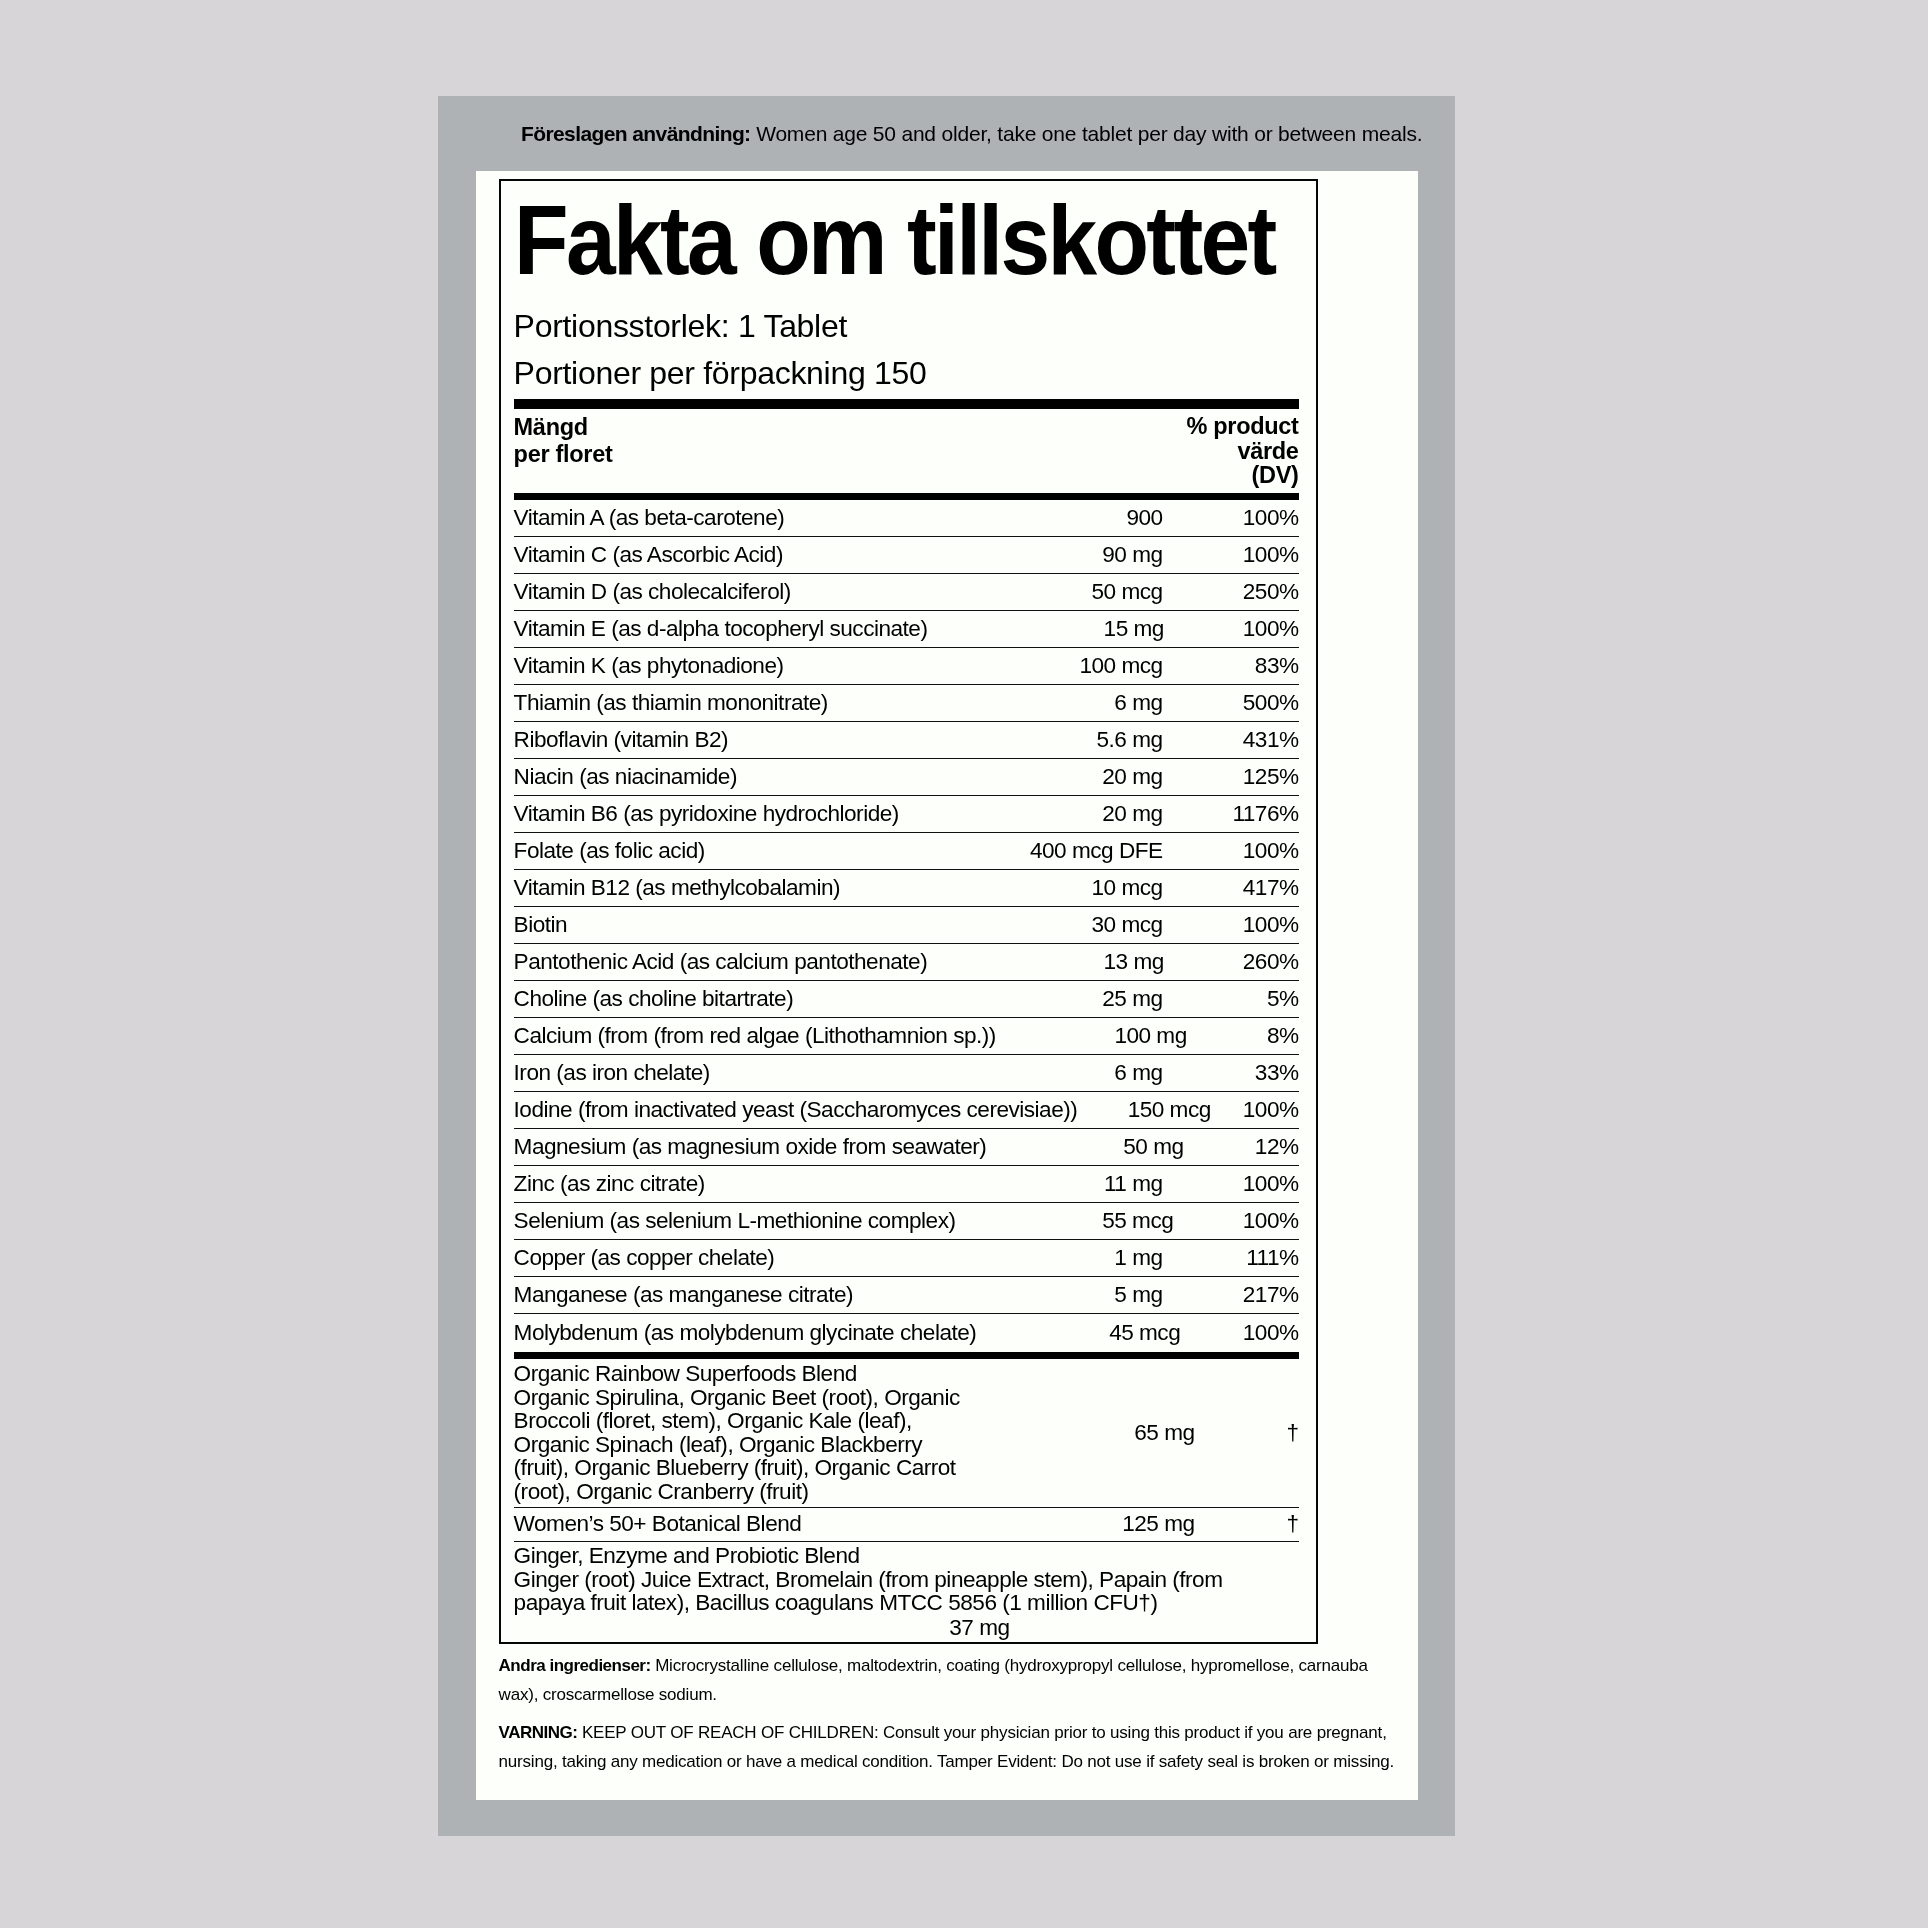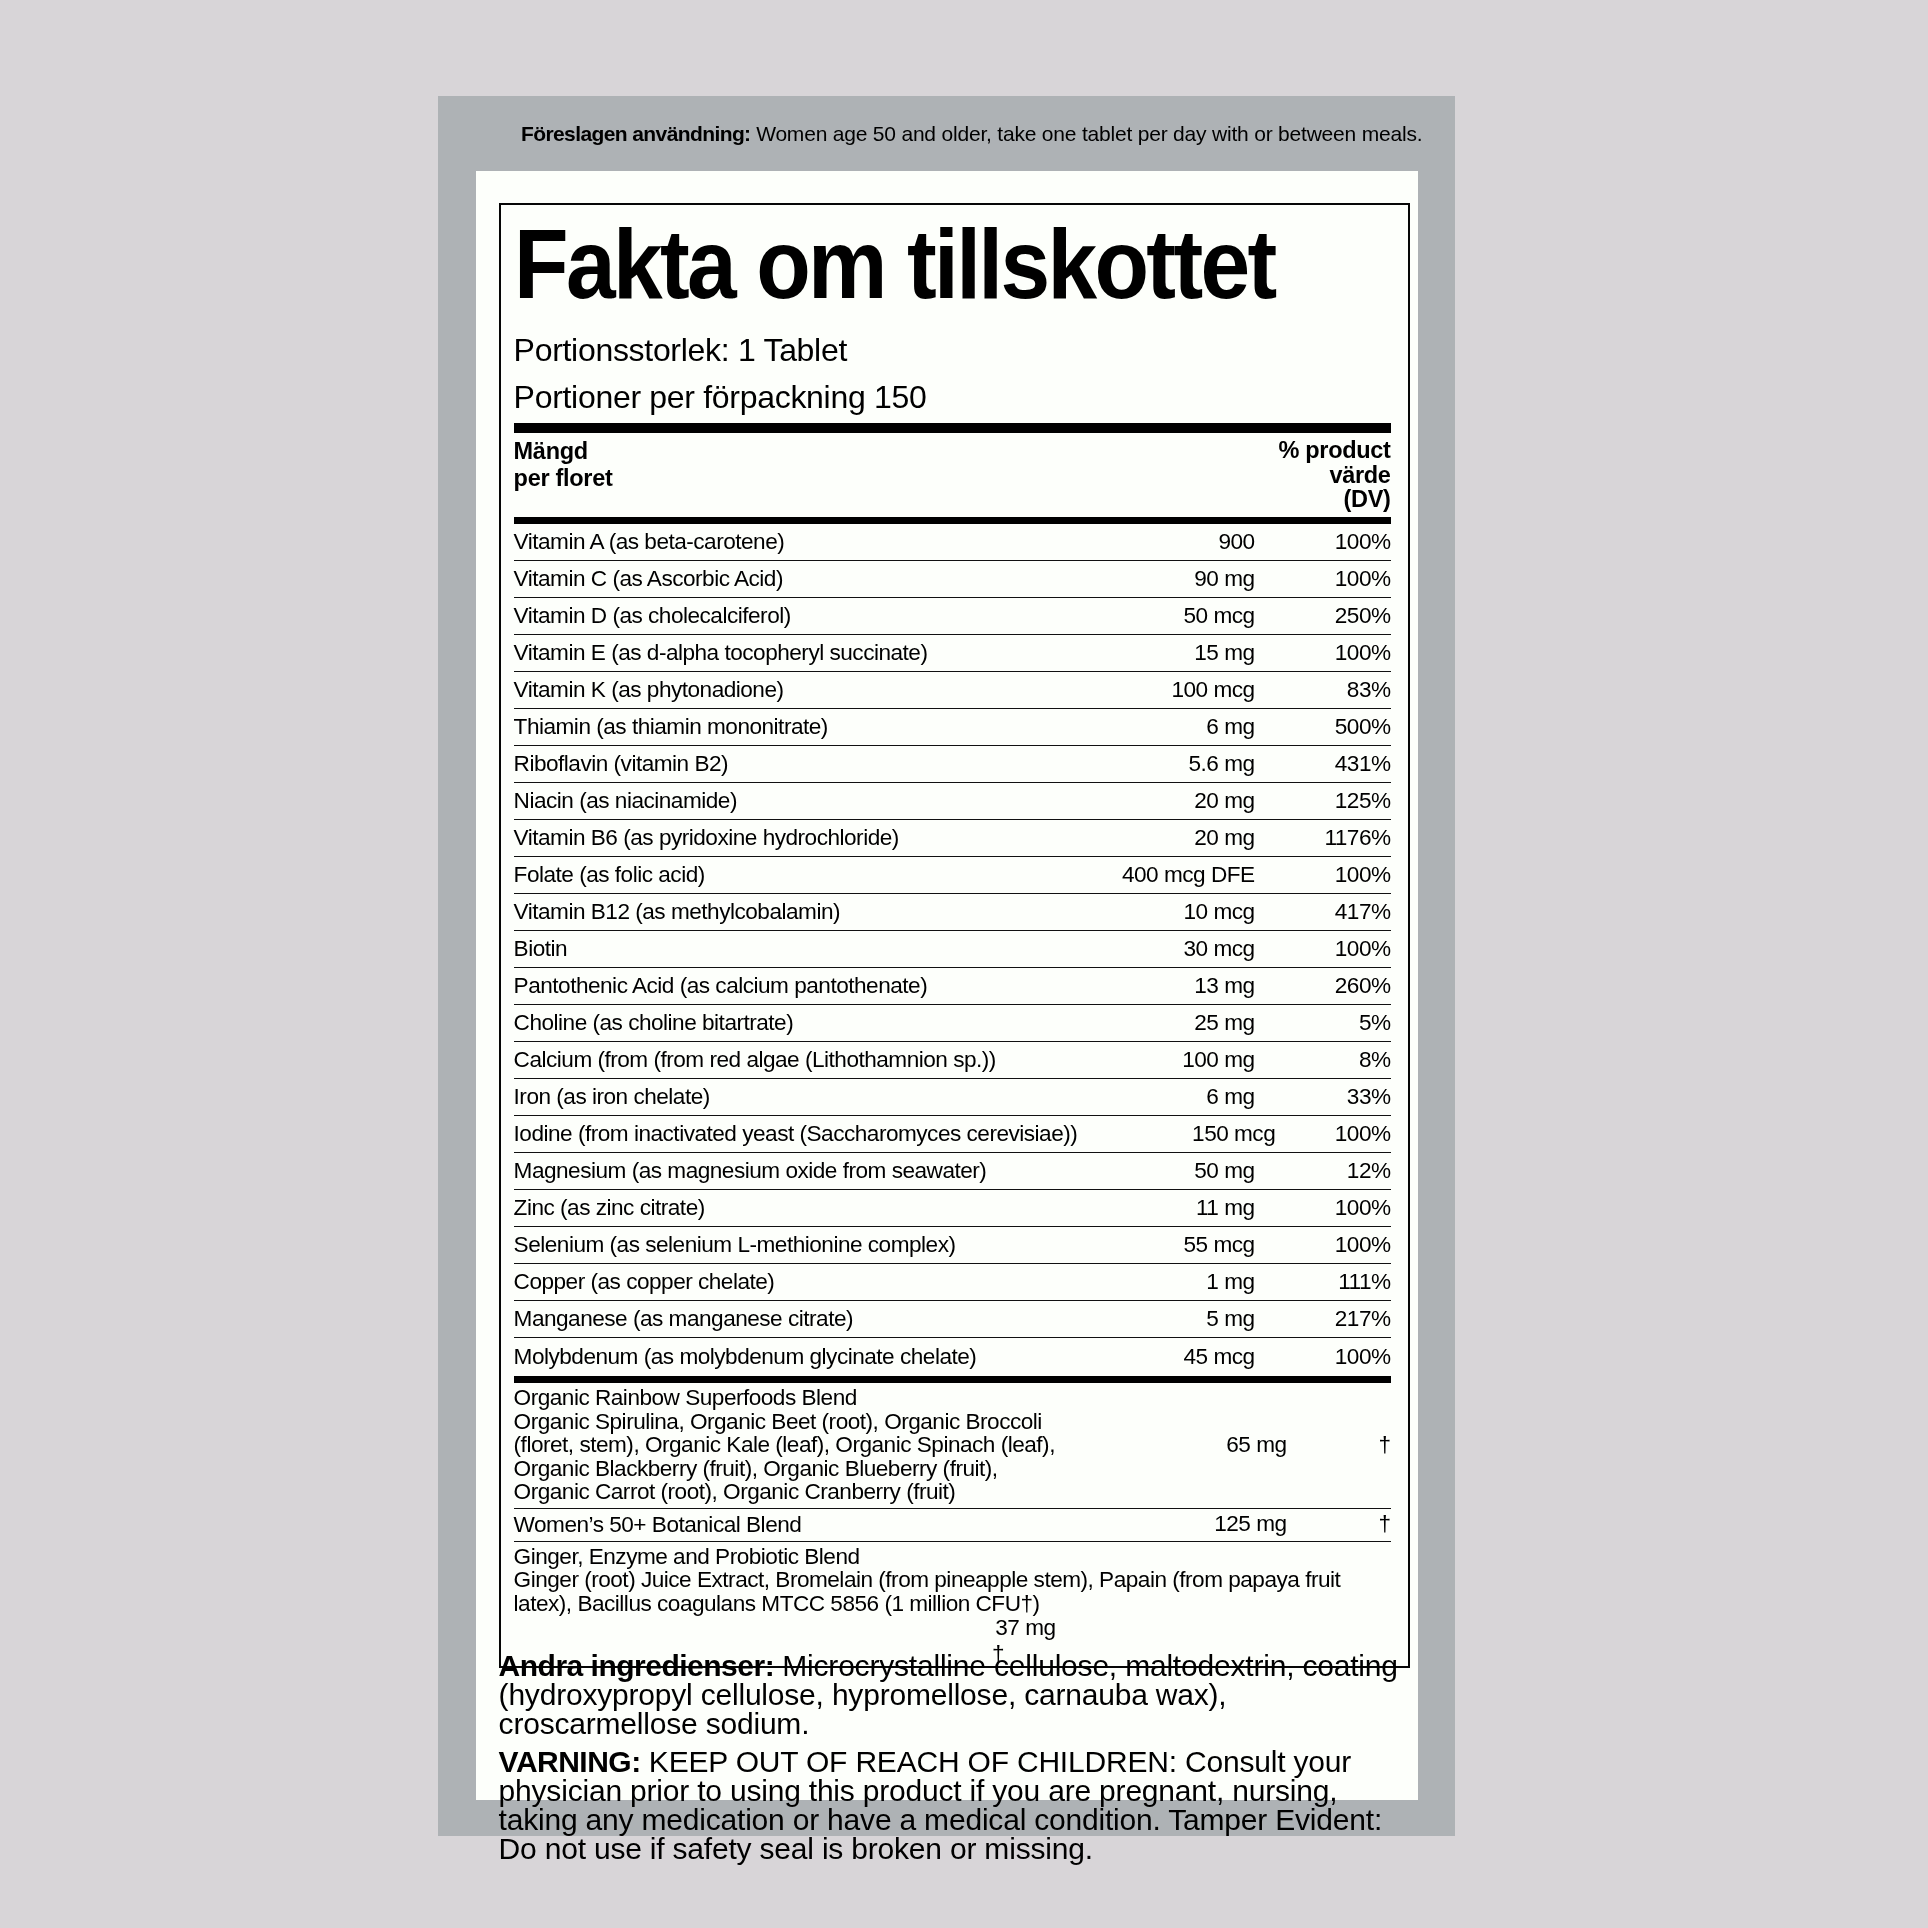--- a/index.html
+++ b/index.html
@@ -17,23 +17,23 @@
   .usage{
     position:absolute;left:83px;top:26px;
     font-size:21px;letter-spacing:-0.2px;white-space:nowrap;
   }
   .usage .lead{font-weight:bold;letter-spacing:-0.6px;}
   .sheet{
     position:absolute;left:38px;top:75px;width:942px;height:1629px;
     background:#fdfffb;
   }
   .facts{
-    position:absolute;left:22.6px;top:7.5px;width:911px;height:1465px;
+    position:absolute;left:22.6px;top:7.5px;width:819px;height:1465px;
     box-sizing:border-box;border:2.8px solid #060606;
-    padding:0 17px 0 13px;overflow:hidden;margin-top:24px;
+    padding:0 17px 0 13px;overflow:hidden;
   }
   .facts-title{
     margin-top:11.3px;height:94px;line-height:94px;
     font-size:94px;font-weight:bold;letter-spacing:-2.8px;white-space:nowrap;
     transform:scale(0.95,1.04);transform-origin:left top;
   }
   .serving{font-size:32px;letter-spacing:-0.3px;}
   .serving.s1{margin-top:22.6px;}
   .serving.s2{margin-top:9.4px;}
   .bar{background:#000;}
@@ -55,21 +55,21 @@
   .blend{
     display:flex;align-items:center;
     border-bottom:1.9px solid #111;
     padding:2.8px 0 3.8px;
     font-size:22.6px;letter-spacing:-0.5px;
   }
   #blends .blend:last-of-type{border-bottom:none;flex-direction:column;}
   .blend-text{flex:1;line-height:23.5px;padding-right:5.6px;}
   .blend-title{display:block;}
   .sheet-footer{position:absolute;left:22.6px;top:1480px;width:900px;}
-  .para{font-size:30px;line-height:29px;letter-spacing:-0.2px;}
+  .para{font-size:17px;line-height:29px;letter-spacing:-0.2px;}
   .para .lead{font-weight:bold;letter-spacing:-0.5px;}
   .para.warning{margin-top:9.4px;}
 </style>
 </head>
 <body>
 
 <div class="panel">
 
   <div class="usage">
     <span class="lead">Föreslagen användning:</span><span> Women age 50 and older, take one tablet per day with or between meals.</span>

